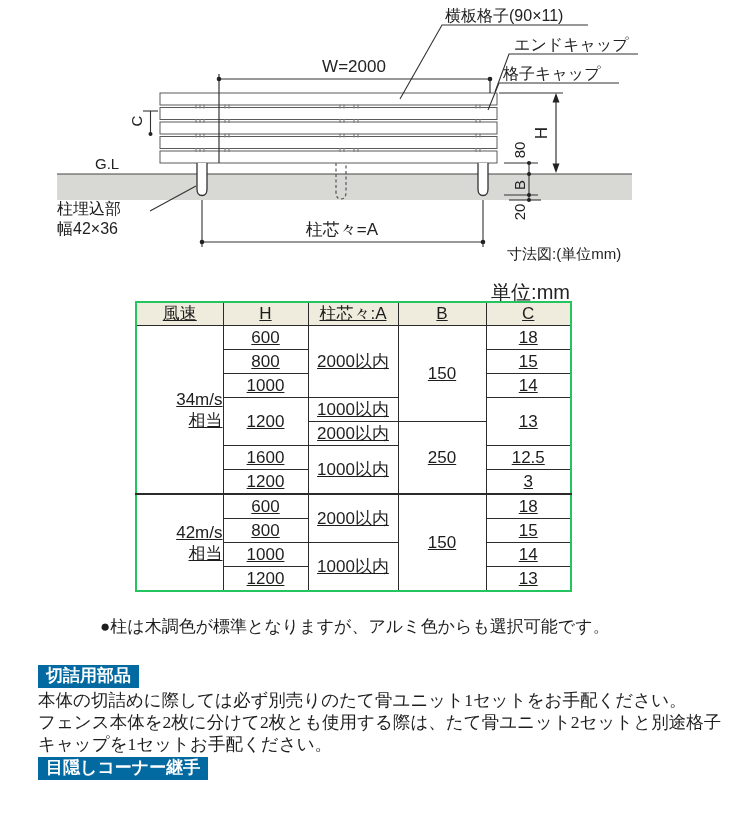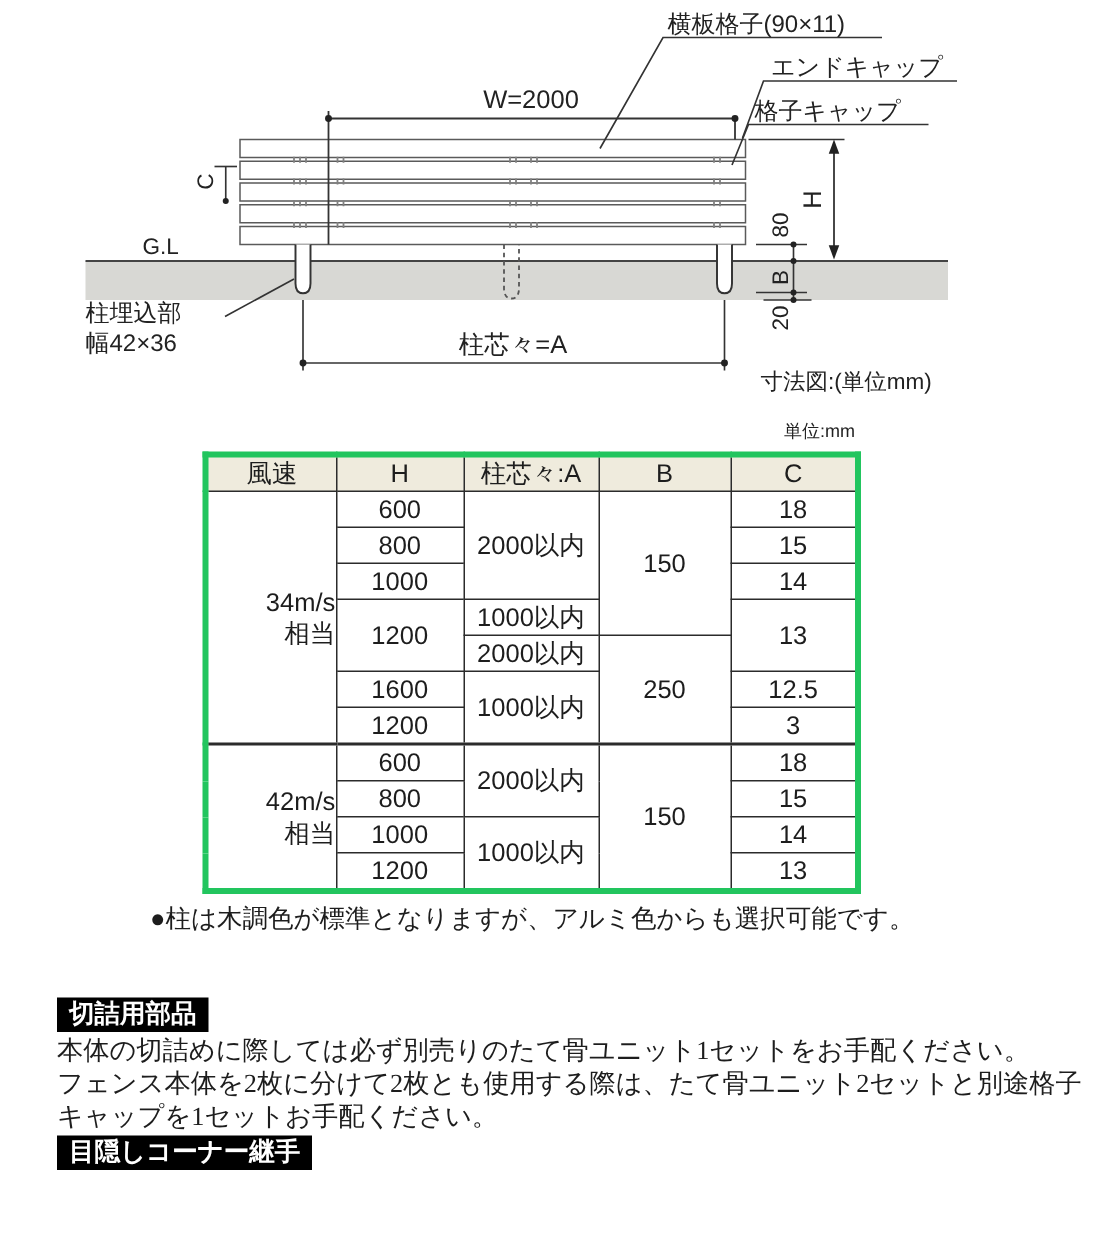--- a/index.html
+++ b/index.html
@@ -7,46 +7,46 @@
     width:740px;height:830px;position:relative;overflow:hidden;
     background:#ffffff;color:#222;
     font-family:"Liberation Sans","DejaVu Sans",sans-serif;
   }
   
   #diagram{position:absolute;left:0;top:0;}
   #diagram text{fill:#222;}
   
   .unit-label{
     position:absolute;left:135px;top:279px;width:435px;
-    text-align:right;font-size:12px;color:#222;
+    text-align:right;font-size:20px;color:#222;
   }
   table.spec{
     position:absolute;left:135px;top:301px;
     border-collapse:collapse;table-layout:fixed;
-    border:4px solid #22c55e;
-    font-size:17px;color:#1d1d1d;
+    border:2px solid #22c55e;
+    font-size:17px;color:#1d1d1d;text-decoration:underline;
   }
   table.spec th,table.spec td{
     border:1px solid #2b2b2b;text-align:center;vertical-align:middle;
     padding:0;height:23px;line-height:20px;
   }
   table.spec th{
     background:#efebdd;font-weight:normal;height:22px;
   }
   table.spec .pre{white-space:pre-line;line-height:21px;text-align:right;}
   table.spec tr.group-start td{border-top:2px solid #2b2b2b;}
   
   .notes{
-    position:absolute;left:100px;top:602px;width:640px;
+    position:absolute;left:100px;top:616px;width:640px;
     font-size:17px;line-height:22px;color:#1d1d1d;
   }
   
   .sections{position:absolute;left:38px;top:665px;width:700px;}
   .badge{
-    display:inline-block;background:#000000;color:#ffffff;
+    display:inline-block;background:#0369a1;color:#ffffff;
     font-size:17px;font-weight:bold;line-height:20px;
     padding:1px 8px 2px 8px;
   }
   .sections p{
     margin:1px 0 2px 0;font-size:17.5px;line-height:22px;color:#1d1d1d;
     white-space:pre-line;
     font-family:Liberation Serif, serif;
   }
 </style>
 </head>

